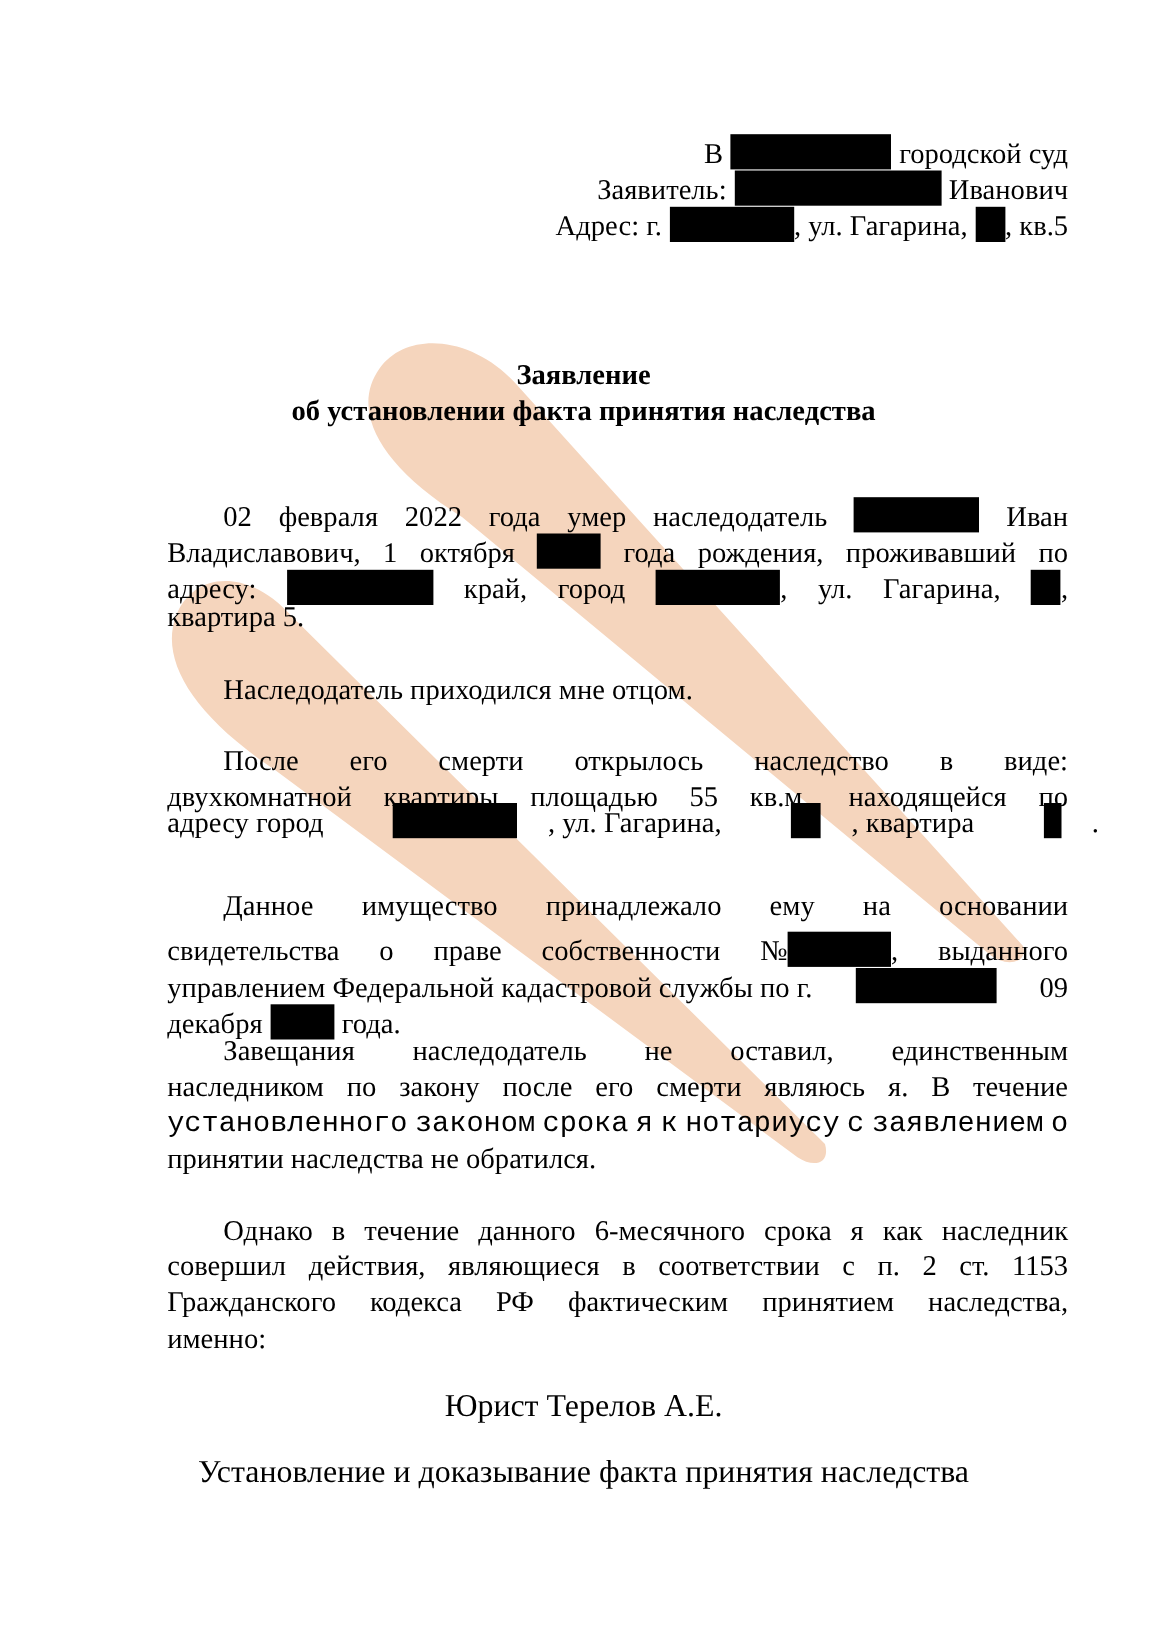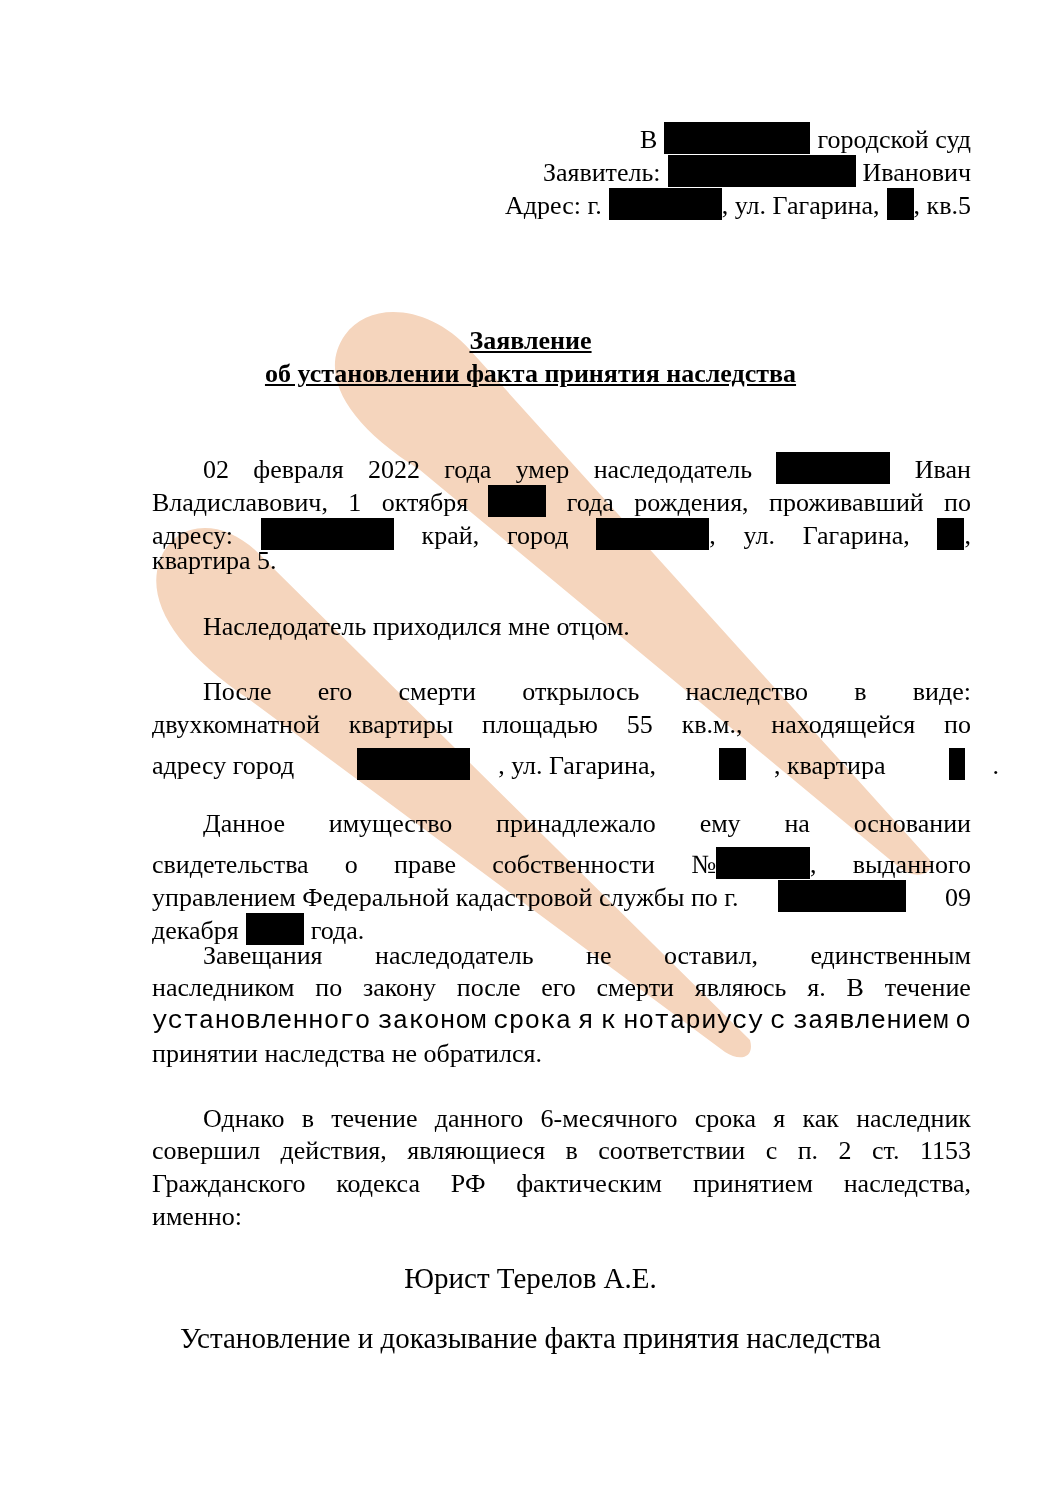--- a/index.html
+++ b/index.html
@@ -72,21 +72,20 @@
     .redact {
       display: inline-block;
       background: #000;
       height: 32px;
       vertical-align: bottom;
       position: relative;
       top: 6px;
     }
     .title {
       font-weight: bold;
-      text-decoration: underline;
     }
     .sp { display: inline-block; width: 7px; }
   </style>
 </head>
 <body>
 
 <svg class="watermark" viewBox="0 0 1061 1500" xmlns="http://www.w3.org/2000/svg">
   <path d="M 345 335 C 370 300, 430 305, 470 350 L 930 860 C 935 875, 915 880, 900 868 L 420 470 C 340 420, 320 370, 345 335 Z" fill="#f5d5bd"></path>
   <path d="M 160 560 C 175 520, 225 515, 265 560 L 750 1040 C 755 1058, 740 1062, 725 1052 L 250 700 C 175 650, 145 600, 160 560 Z" fill="#f5d5bd"></path>
 </svg>
@@ -173,21 +172,21 @@
   </div>
   <div class="line justify" style="top:709px;">
     <span>двухкомнатной</span>
     <span>квартиры</span>
     <span>площадью</span>
     <span>55</span>
     <span>кв.м.,</span>
     <span>находящейся</span>
     <span>по</span>
   </div>
-  <div class="line left" style="top:742px;gap:28px;">
+  <div class="line left" style="top:724px;gap:28px;">
     <span>адресу город</span>
     <span class="sp"></span>
     <span class="redact" style="width:113px;"></span>
     <span>, ул. Гагарина,</span>
     <span class="sp"></span>
     <span class="redact" style="width:27px;"></span>
     <span>, квартира</span>
     <span class="sp"></span>
     <span class="redact" style="width:16px;"></span>
     <span>.</span>

